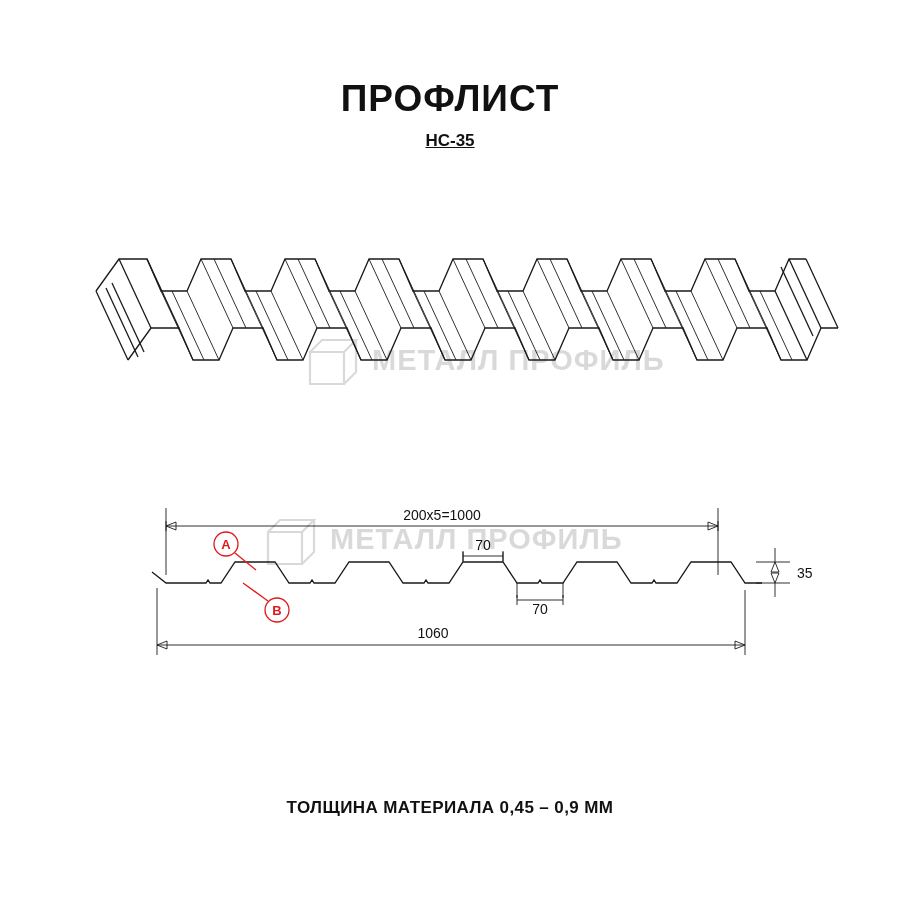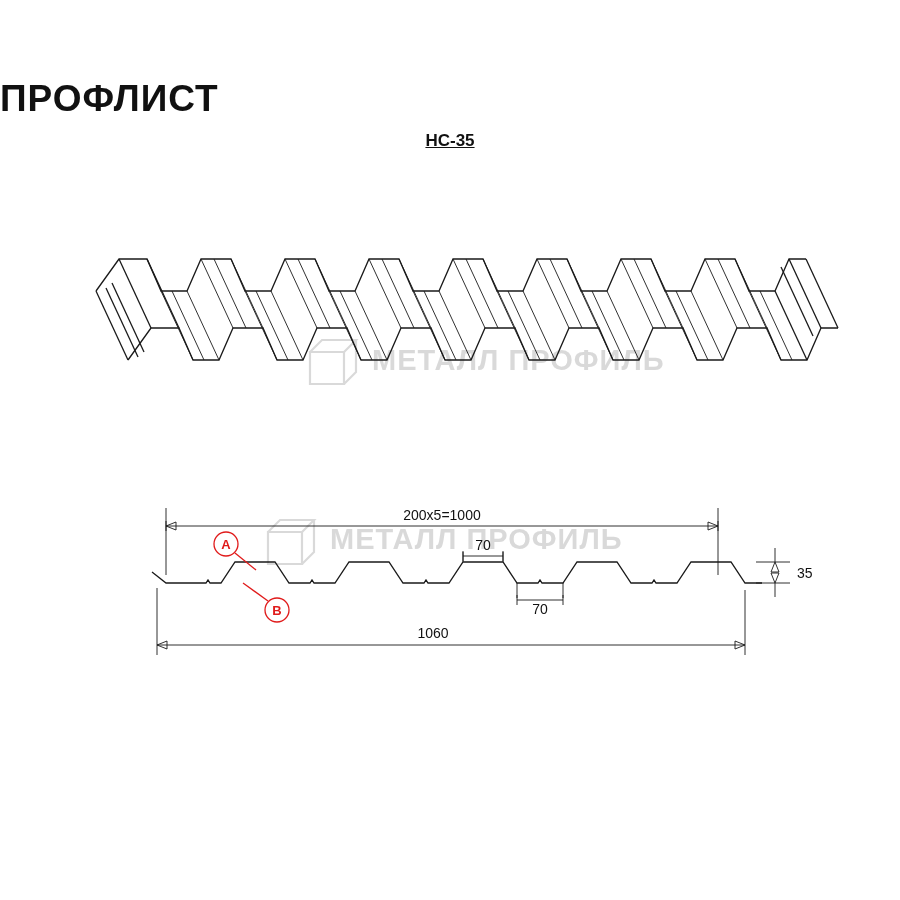--- a/index.html
+++ b/index.html
@@ -17,20 +17,21 @@
   }
   .page {
     position: absolute;
     inset: 0;
   }
   .title {
     position: absolute;
     top: 78px;
     left: 0;
     width: 900px;
+    text-align: center;
     font-size: 37px;
     font-weight: bold;
     letter-spacing: 1px;
     color: #111;
   }
   .subtitle {
     position: absolute;
     top: 131px;
     left: 0;
     width: 900px;
@@ -273,13 +274,14 @@
     </g>
 
     <g>
       <circle class="red" cx="277" cy="610" r="12"></circle>
       <text class="red-txt" x="277" y="615" text-anchor="middle">B</text>
       <path class="red" d="M268,601 L243,583"></path>
     </g>
 
   </svg>
 
+  <div class="footer">ТОЛЩИНА МАТЕРИАЛА 0,45 – 0,9 ММ</div>
 </div>
 
 </body></html>

